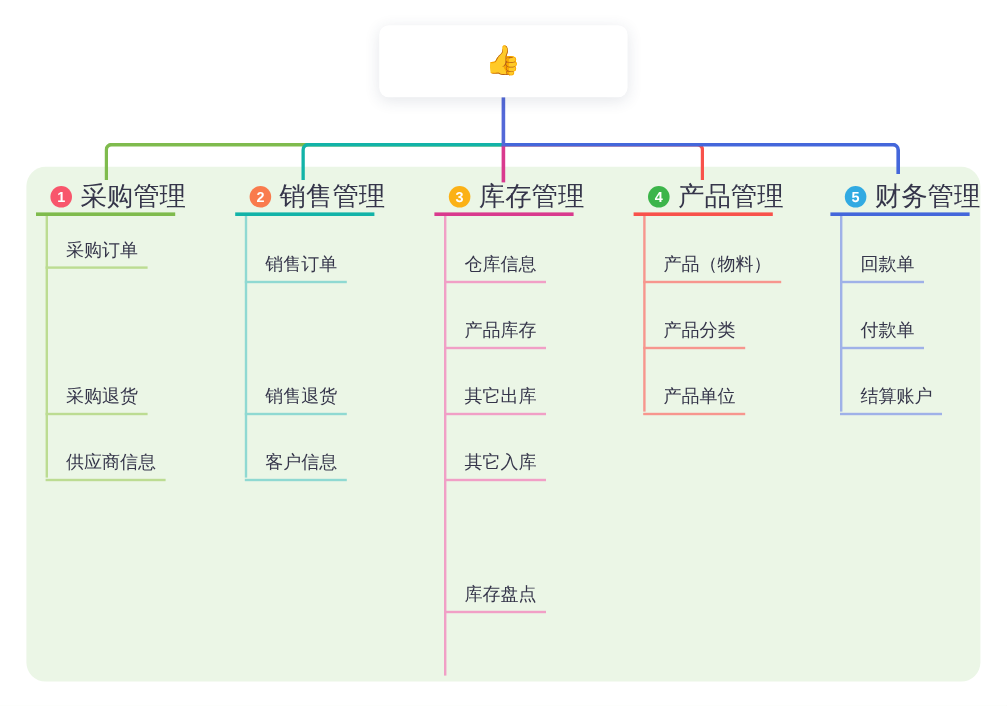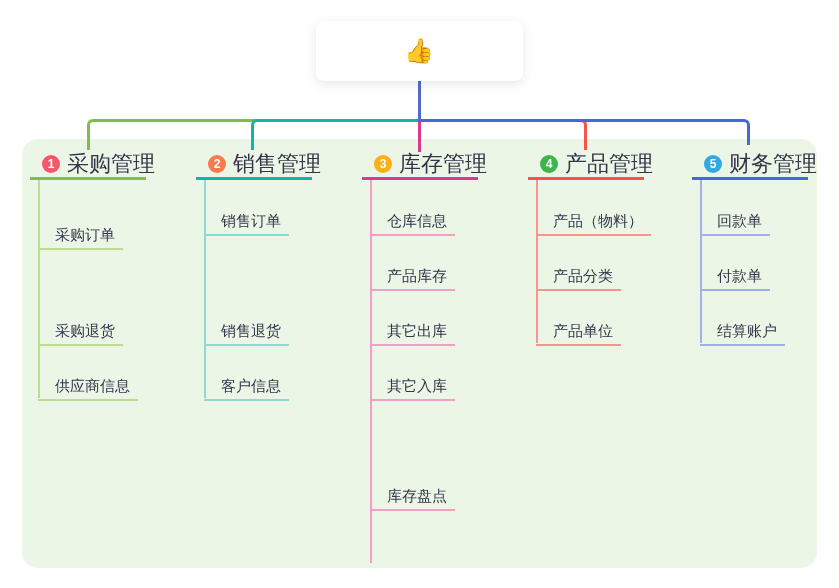--- a/index.html
+++ b/index.html
@@ -102,21 +102,21 @@
   <div class="root-card">
     <span class="emoji">👍</span>
   </div>
 
   <div class="branch-col" style="left: 30px; --c: #7FBB4D; --lc: #BCDC92; --bc: #F8566C;">
     <div class="branch-header">
       <span class="badge">1</span>
       <span class="branch-label">采购管理</span>
     </div>
     <div class="child-vline" style="height:218px;"></div>
-    <div class="child" style="top:76px">采购订单</div>
+    <div class="child" style="top:50px">采购订单</div>
     <div class="child" style="top:172px">采购退货</div>
     <div class="child" style="top:227px">供应商信息</div>
   </div>
 
   <div class="branch-col" style="left: 196px; --c: #12B3A8; --lc: #8FD9D2; --bc: #F97B4D;">
     <div class="branch-header">
       <span class="badge">2</span>
       <span class="branch-label">销售管理</span>
     </div>
     <div class="child-vline" style="height:218px;"></div>

